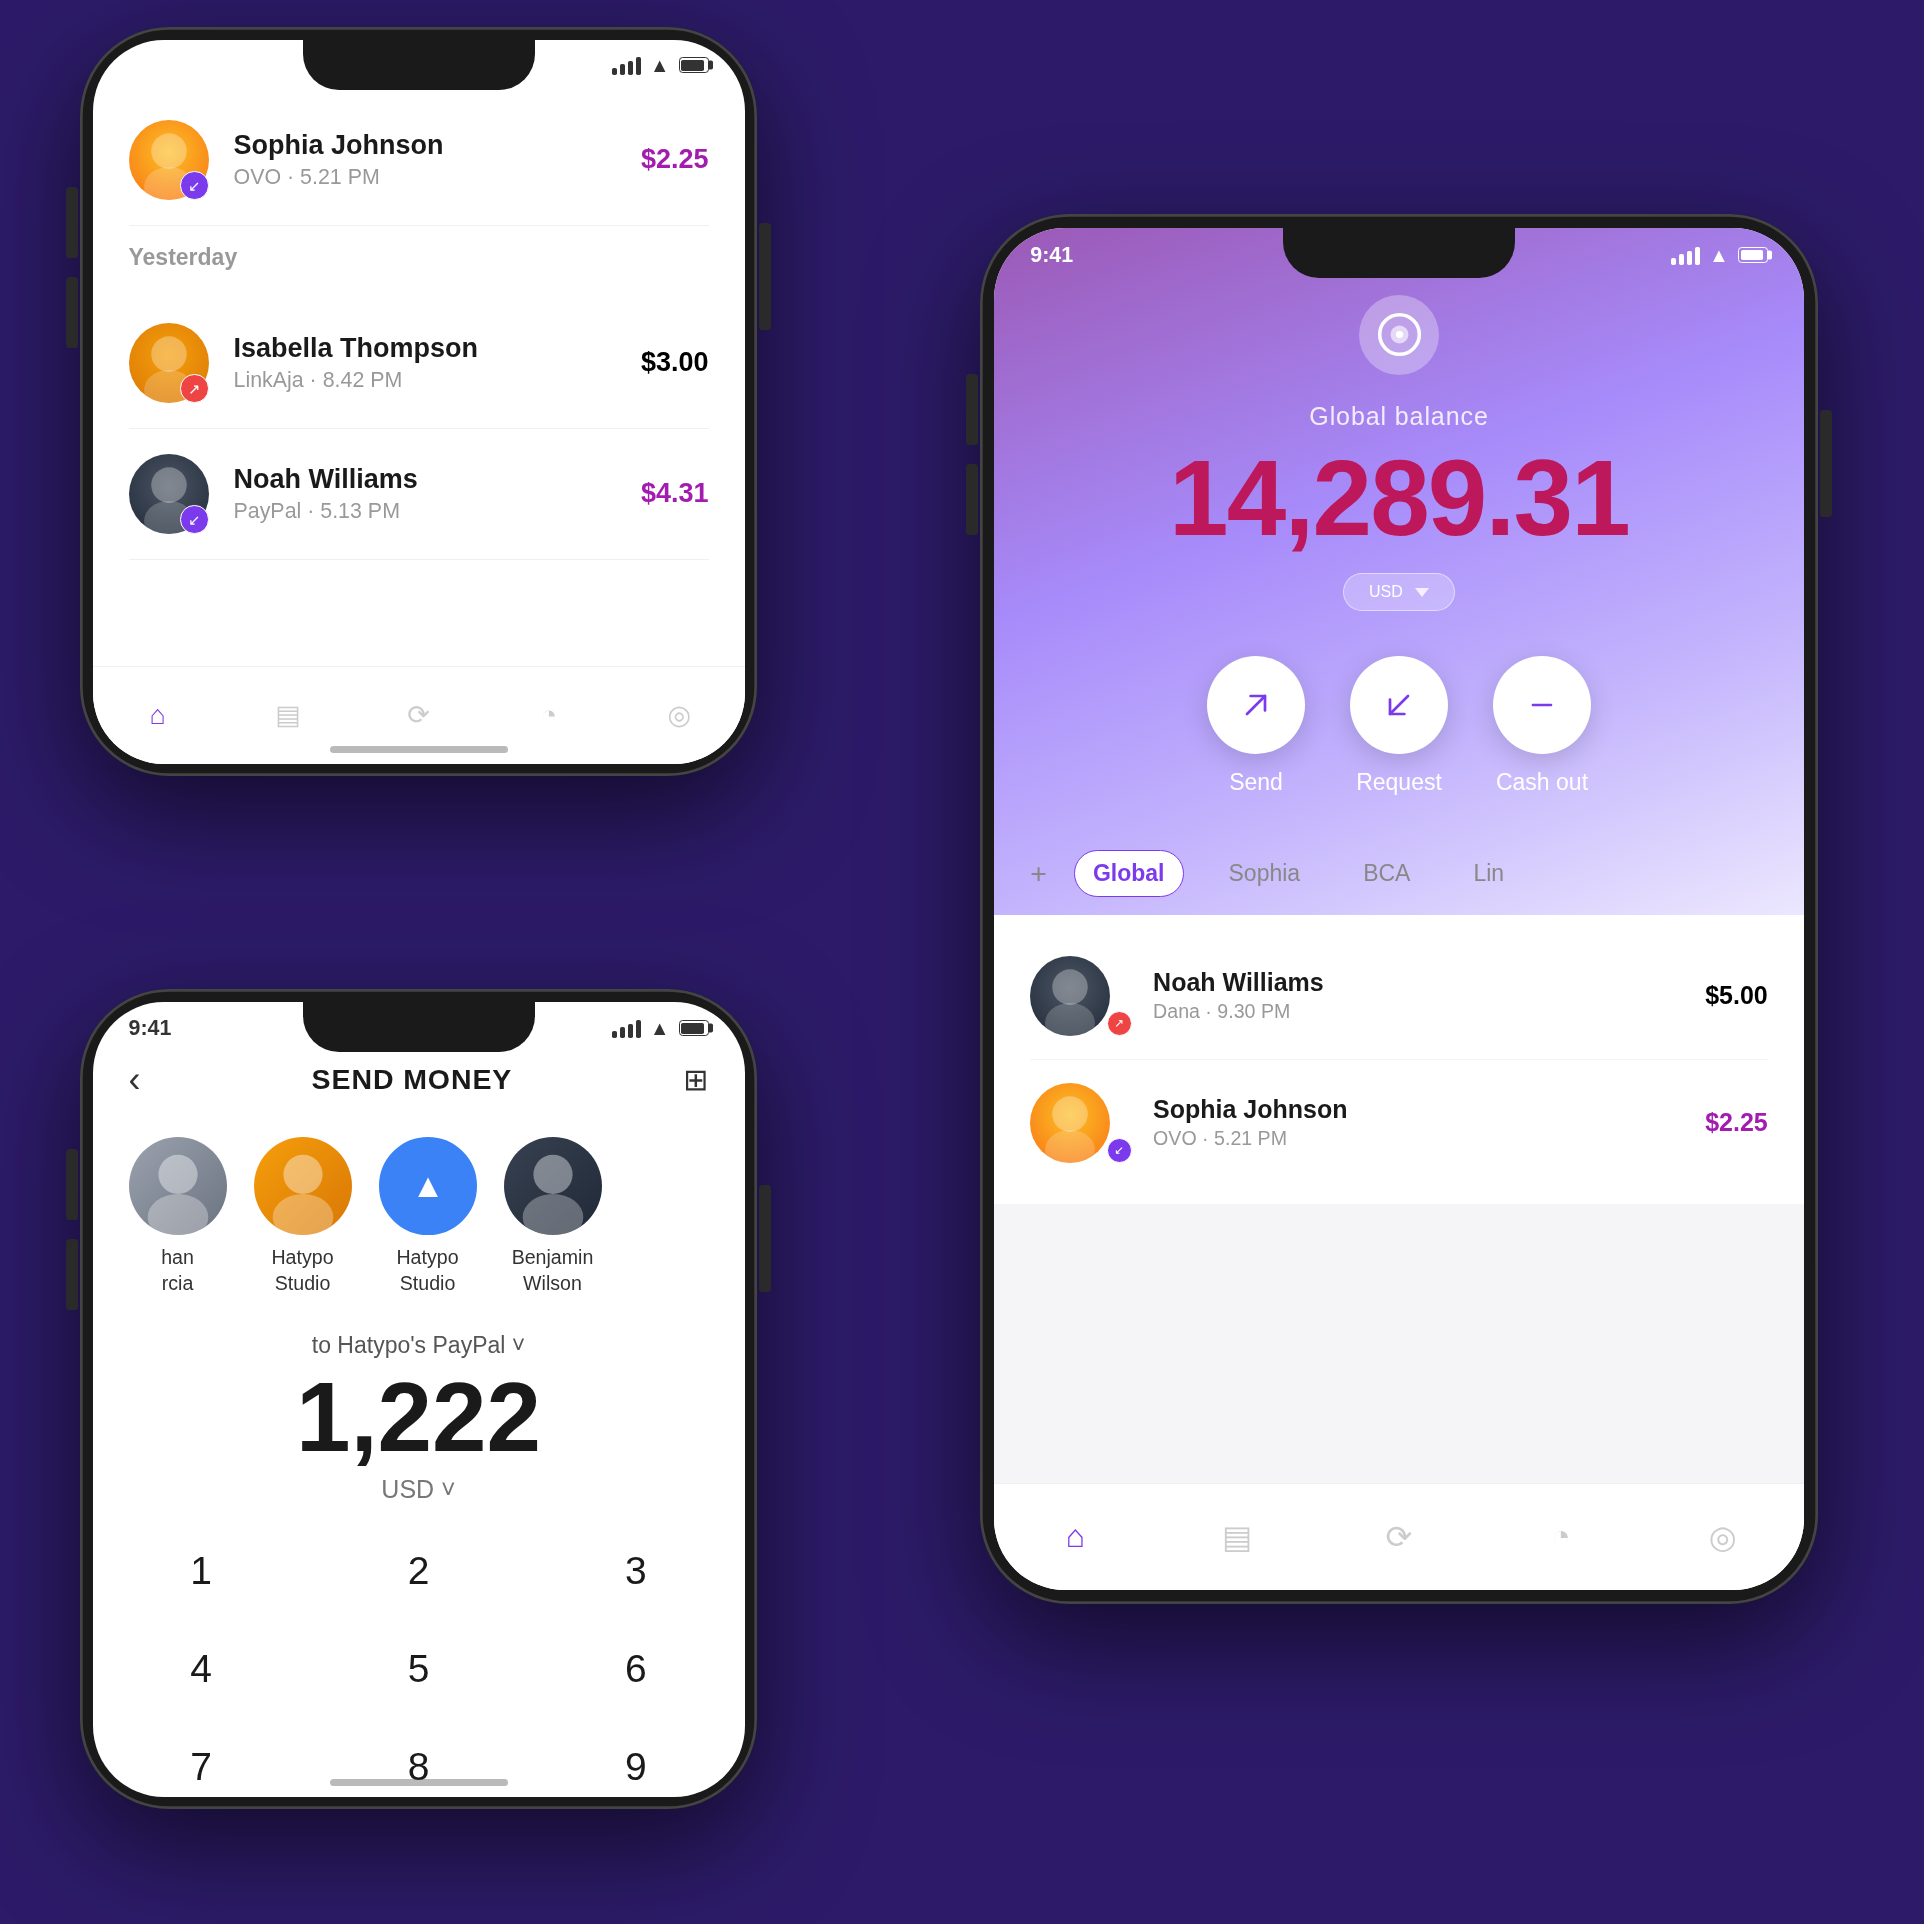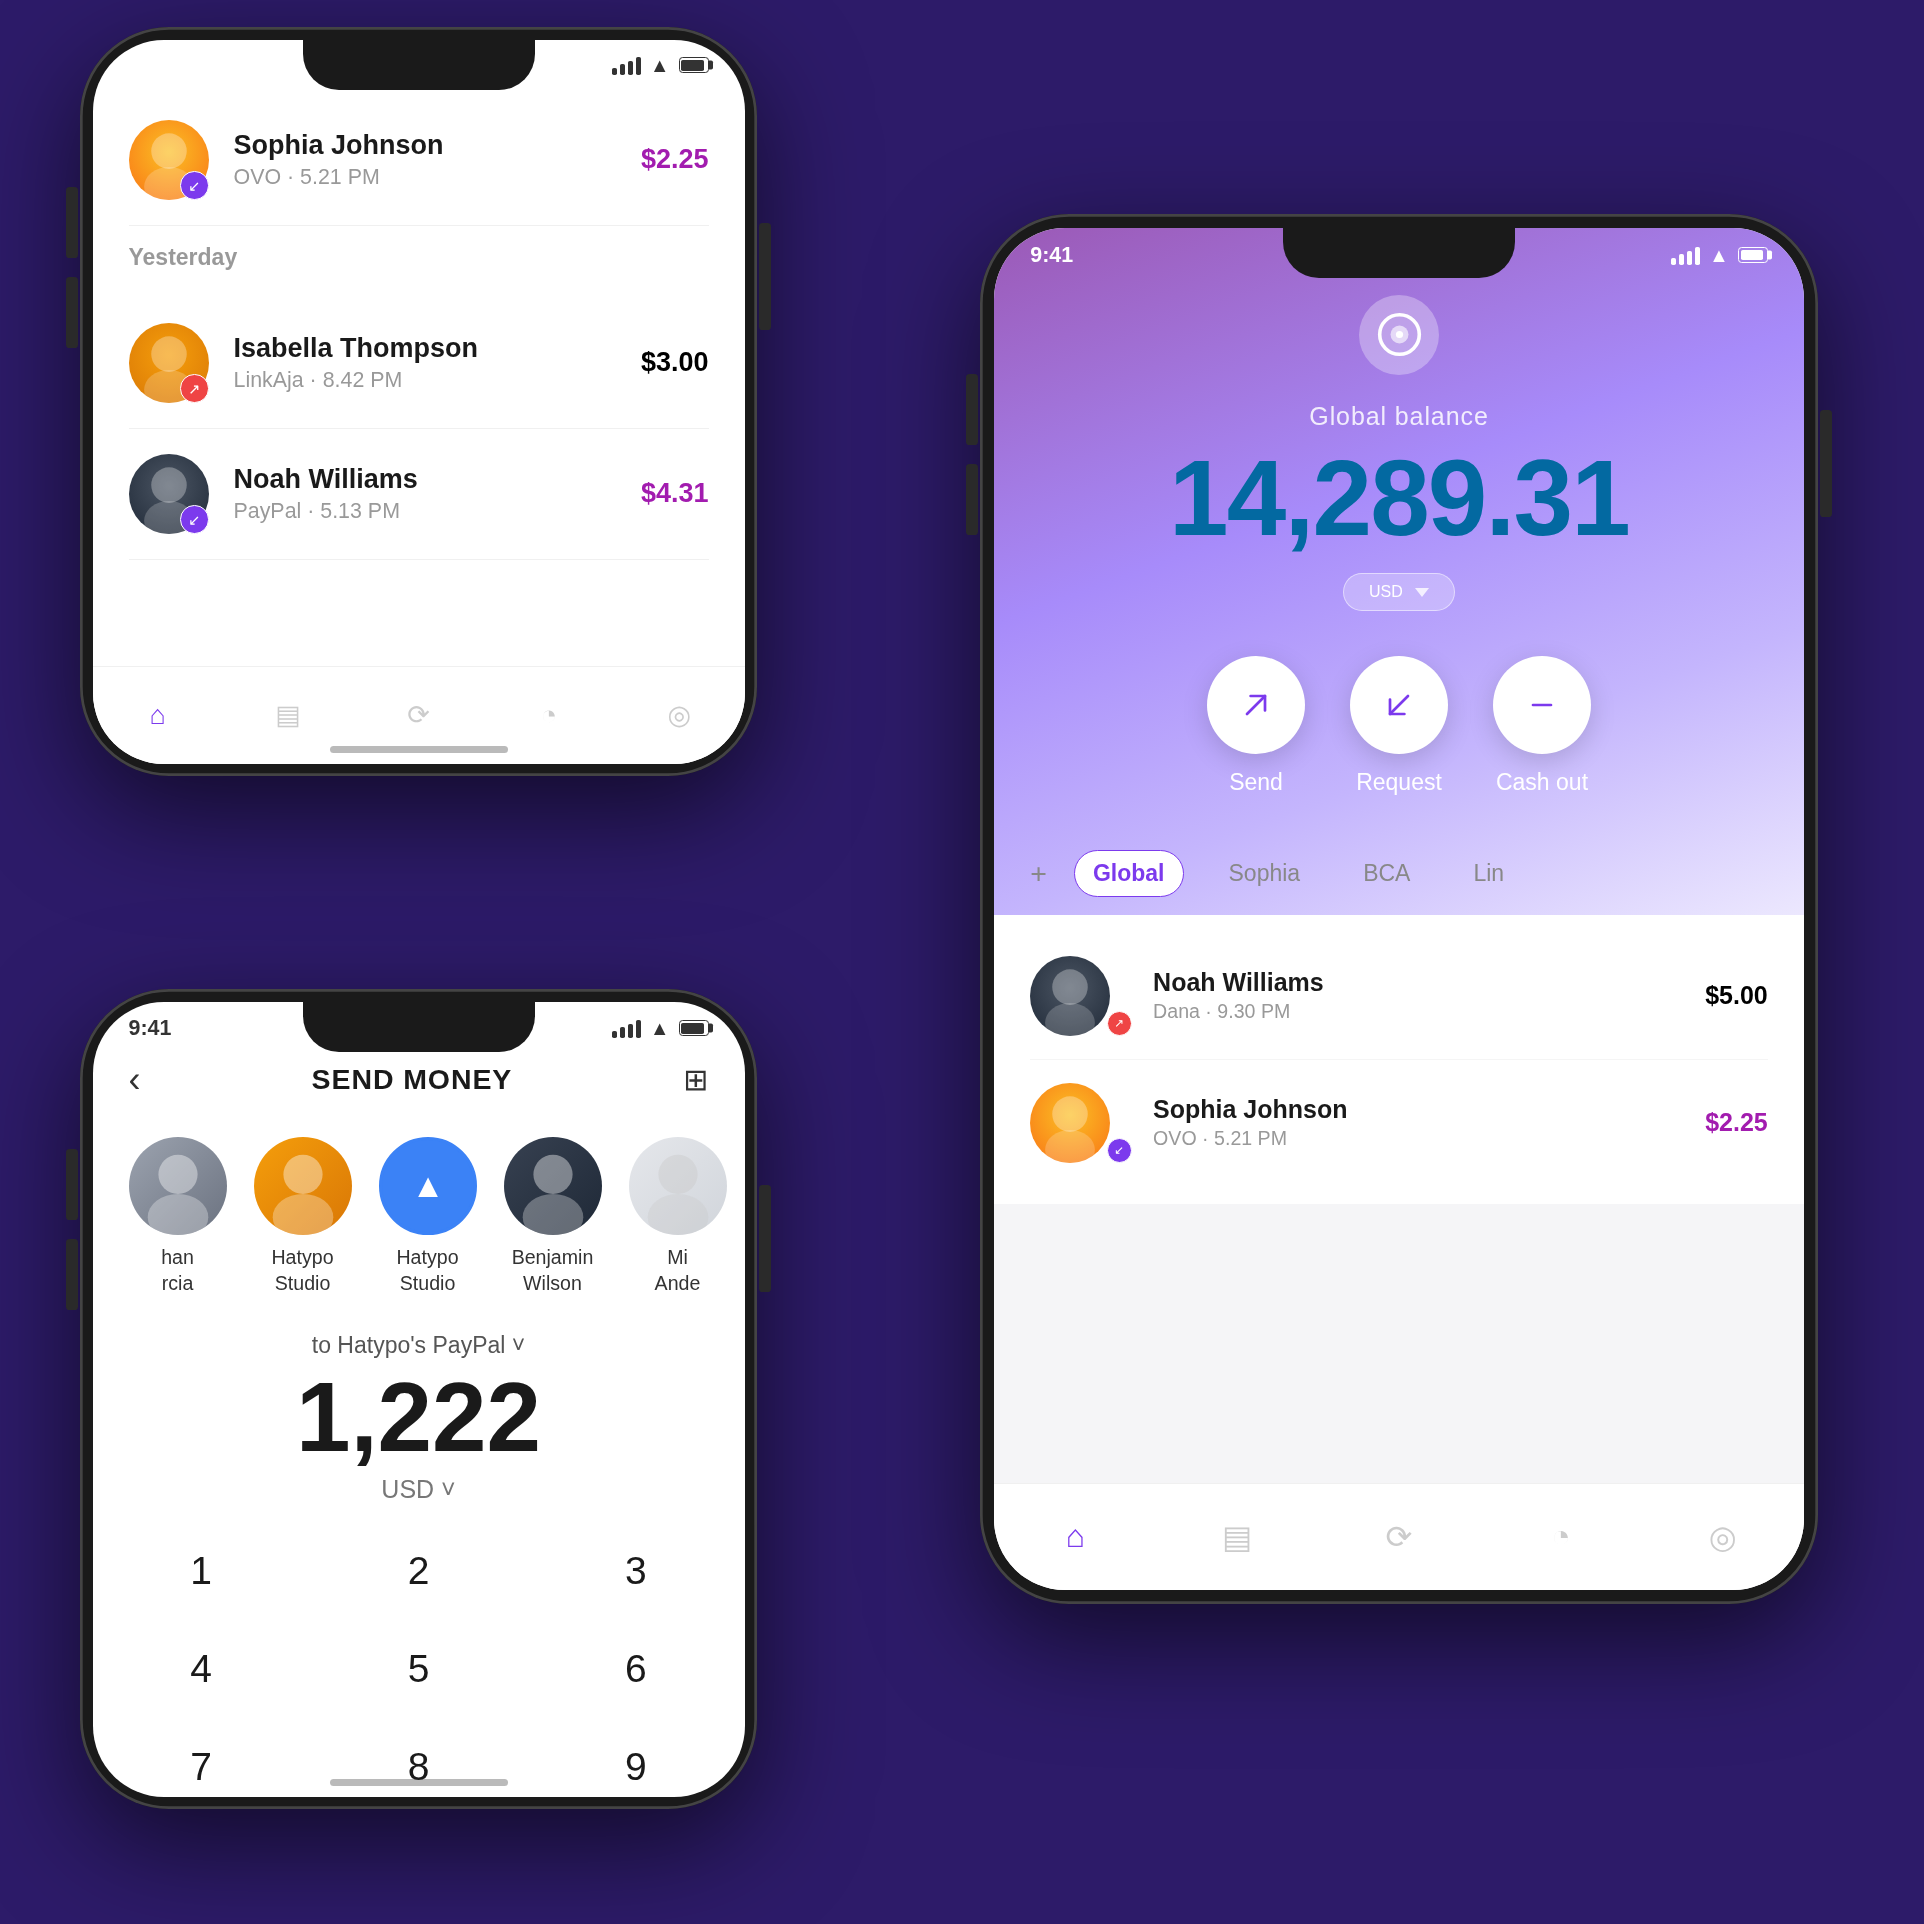--- a/index.html
+++ b/index.html
@@ -348,21 +348,21 @@
     .brand-logo svg { width: 45px; height: 45px; }
     .balance-label {
       font-size: 25px;
       color: rgba(255,255,255,0.85);
       margin-bottom: 14.3px;
       letter-spacing: 0.9px;
     }
     .balance-amount {
       font-size: 107px;
       font-weight: 700;
-      color: #0369a1;
+      color: #be185d;
       letter-spacing: -1.8px;
       line-height: 1;
       margin-bottom: 21.4px;
     }
     .currency-pill {
       background: rgba(255,255,255,0.25);
       border: 0.9px solid rgba(255,255,255,0.5);
       border-radius: 27px;
       padding: 9px 25px;
       display: flex;
@@ -660,29 +660,20 @@
       <div class="contact-item">
         <div class="contact-avatar" style="background: linear-gradient(135deg,#374151,#1f2937);">
           <svg viewBox="0 0 110 110" width="98" height="98">
               <circle cx="55" cy="42" r="22" fill="rgba(255,255,255,0.4)"></circle>
               <ellipse cx="55" cy="90" rx="34" ry="26" fill="rgba(255,255,255,0.3)"></ellipse>
             </svg>
         </div>
         <span class="contact-name">Benjamin<br>Wilson</span>
       </div>
 
-      <div class="contact-item">
-        <div class="contact-avatar" style="background: linear-gradient(135deg,#e5e7eb,#d1d5db);">
-          <svg viewBox="0 0 110 110" width="98" height="98">
-              <circle cx="55" cy="42" r="22" fill="rgba(200,200,200,0.4)"></circle>
-              <ellipse cx="55" cy="90" rx="34" ry="26" fill="rgba(200,200,200,0.3)"></ellipse>
-            </svg>
-        </div>
-        <span class="contact-name">Mi<br>Ande</span>
-      </div>
     </div>
 
     <div class="send-to">to Hatypo's PayPal ˅</div>
     <div class="send-amount">1,222</div>
     <div class="send-currency">USD ˅</div>
 
     <div class="numpad">
       <div class="numpad-key">1</div>
       <div class="numpad-key">2</div>
       <div class="numpad-key">3</div>

